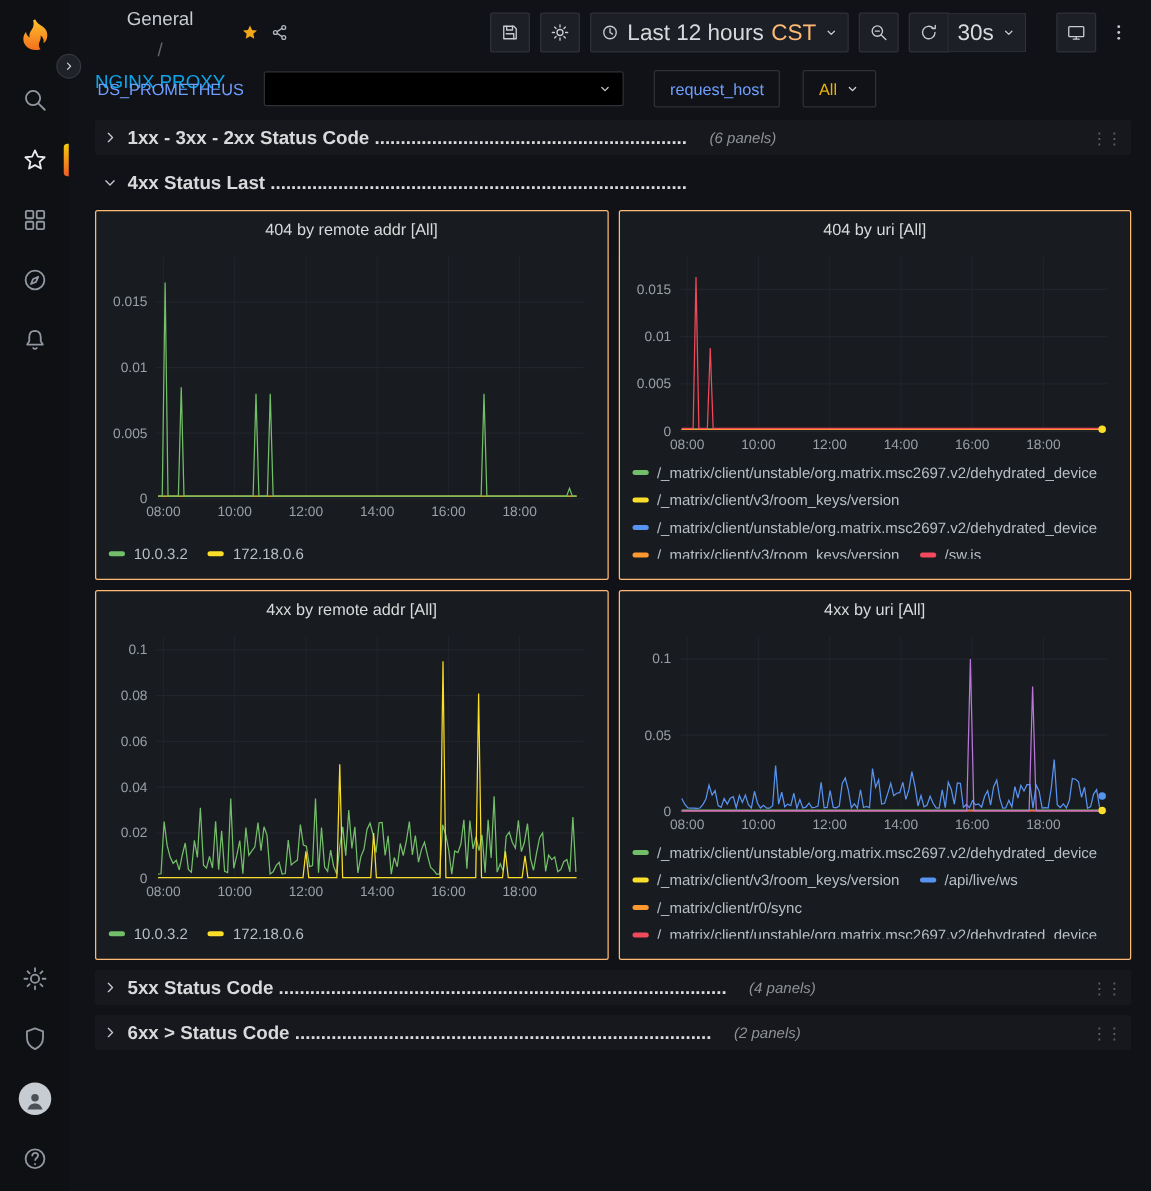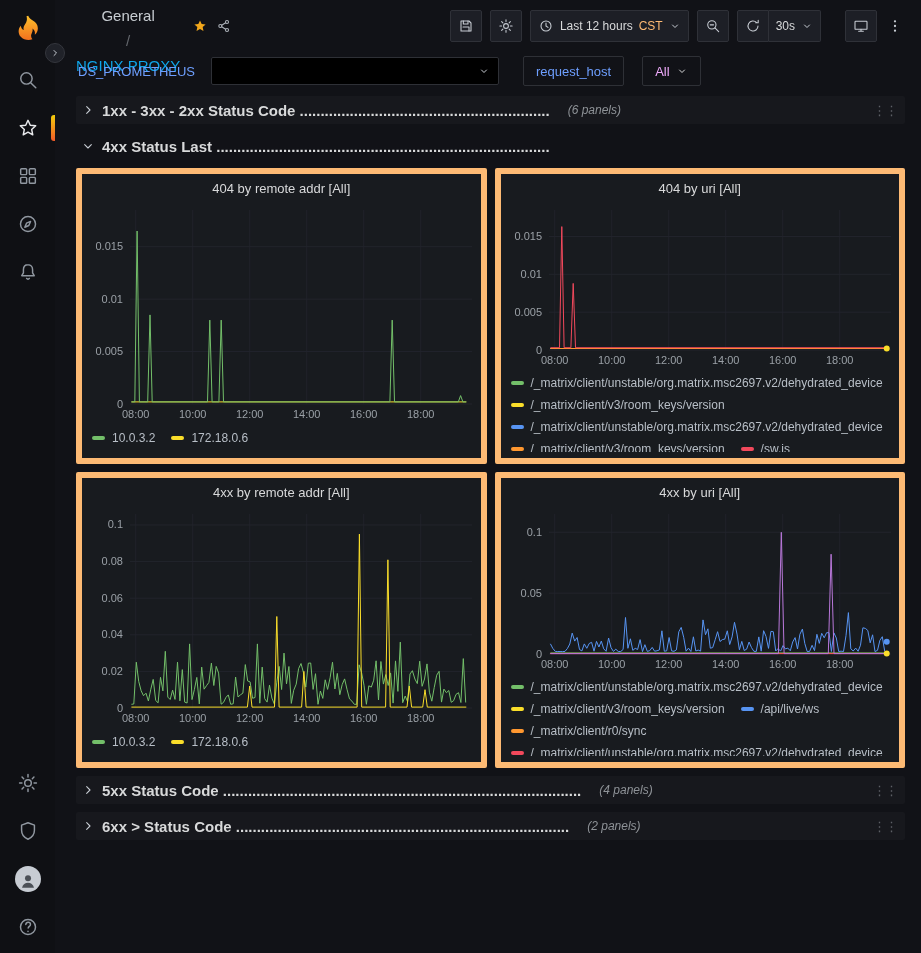--- a/index.html
+++ b/index.html
@@ -39,52 +39,52 @@
   .topbar { height:52px; display:flex; align-items:center; padding:0 16px 0 21px; gap:8px; flex:none; }
   .crumb { display:flex; align-items:center; gap:8px; color:#9aa0a6;flex-direction:column; }
   .crumb .folder { color:#c7ccd1; font-size:15px; cursor:pointer; }
   .crumb .sep { color:#63666c; font-size:15px; }
   .crumb .title { color:#0ea5e9; font-size:15px; font-weight:500; cursor:pointer; }
   .star-gold { color:#f2a71b; margin-left:4px; cursor:pointer; }
   .share { color:#aeb4bb; cursor:pointer; }
   .tb-right { margin-left:auto; display:flex; align-items:center; gap:8px; }
   .btn { height:32px; min-width:32px; padding:0 7px; background:#1d1f26; border:1px solid #2f3138;
     border-radius:2px; color:#c7ccd3; display:flex; align-items:center; justify-content:center;
-    gap:6px; font-size:12px; cursor:pointer; }
+    gap:6px; font-size:18px; cursor:pointer; }
   .btn .txt { color:#d8d9da; white-space:nowrap; }
   .btn .tz { color:#fdba74; }
   .btn-group { display:flex; }
   .btn-group .btn + .btn { border-left:none; border-radius:0 2px 2px 0; }
   .btn-group .btn:first-child { border-radius:2px 0 0 2px; }
   .kebab { background:none; border:none; padding:0 2px; min-width:20px; }
   .gap { width:8px; }
 
   
   .submenu { height:38px; display:flex; align-items:center; padding:0 16px 0 21px; gap:10px; flex:none; }
   .var-label { color:#6e9fff; font-size:13px; font-weight:500; padding:0 6px 0 2px; cursor:pointer; }
   .var-select { width:288px; height:28px; background:#000000; border:1px solid #2e3036; border-radius:2px;
     display:flex; align-items:center; justify-content:flex-end; padding:0 8px; color:#c7ccd3; cursor:pointer; }
   .chip { height:30px; border:1px solid #2e3036; border-radius:2px; background:transparent;
     display:flex; align-items:center; padding:0 12px; gap:6px; font-size:13px; cursor:pointer; margin-left:8px; }
   .chip.first { margin-left:14px; }
   .chip .blue { color:#6e9fff; font-weight:500; }
-  .chip .val { color:#f0abfc; }
+  .chip .val { color:#eab308; }
 
   
   .dash { flex:1; overflow:hidden; padding:6px 16px 0 21px; }
   .row-head { display:flex; align-items:center; height:28px; margin-bottom:8px;
     color:#d8d9da; cursor:pointer; border-radius:2px; padding:0 8px 0 4px; }
   .row-head.collapsed { background:#17181d; }
   .row-head .chev { color:#c7ccd3; margin-right:6px; }
   .row-title { font-size:15px; font-weight:700; white-space:nowrap; overflow:hidden; max-width:560px; }
   .row-count { font-size:12px; font-style:italic; color:#8e9297; margin-left:18px; white-space:nowrap;text-align:center; }
   .row-handle { margin-left:auto; color:#5d6066; font-size:13px; letter-spacing:-1px; cursor:grab; }
 
   .panel-row { display:flex; gap:8px; margin-bottom:8px; }
-  .panel { flex:1; height:296px; background:#181b1f; border:6px solid #fdba74; border-radius:2px;
+  .panel { flex:1; height:296px; background:#181b1f; border:1px solid #fdba74; border-radius:2px;
     display:flex; flex-direction:column; overflow:hidden; }
   .panel-title { text-align:center; font-size:13px; font-weight:500; color:#d8d9da;
     padding:6px 0 3px; line-height:17px; cursor:pointer; }
   svg.chart { margin:2px 8px 0 8px; display:block; }
   .legend { padding:2px 10px 6px; font-size:12px; color:#b8bfc7; line-height:22px;
     overflow:hidden; white-space:normal; }
   .legend.single { margin-top:auto; padding-bottom:9px; }
   .legend.multi { max-height:84px; padding-top:4px; }
   .legend-item { display:inline-block; margin-right:16px; white-space:nowrap; cursor:pointer; }
   .legend-swatch { display:inline-block; width:13px; height:4px; border-radius:2px;

